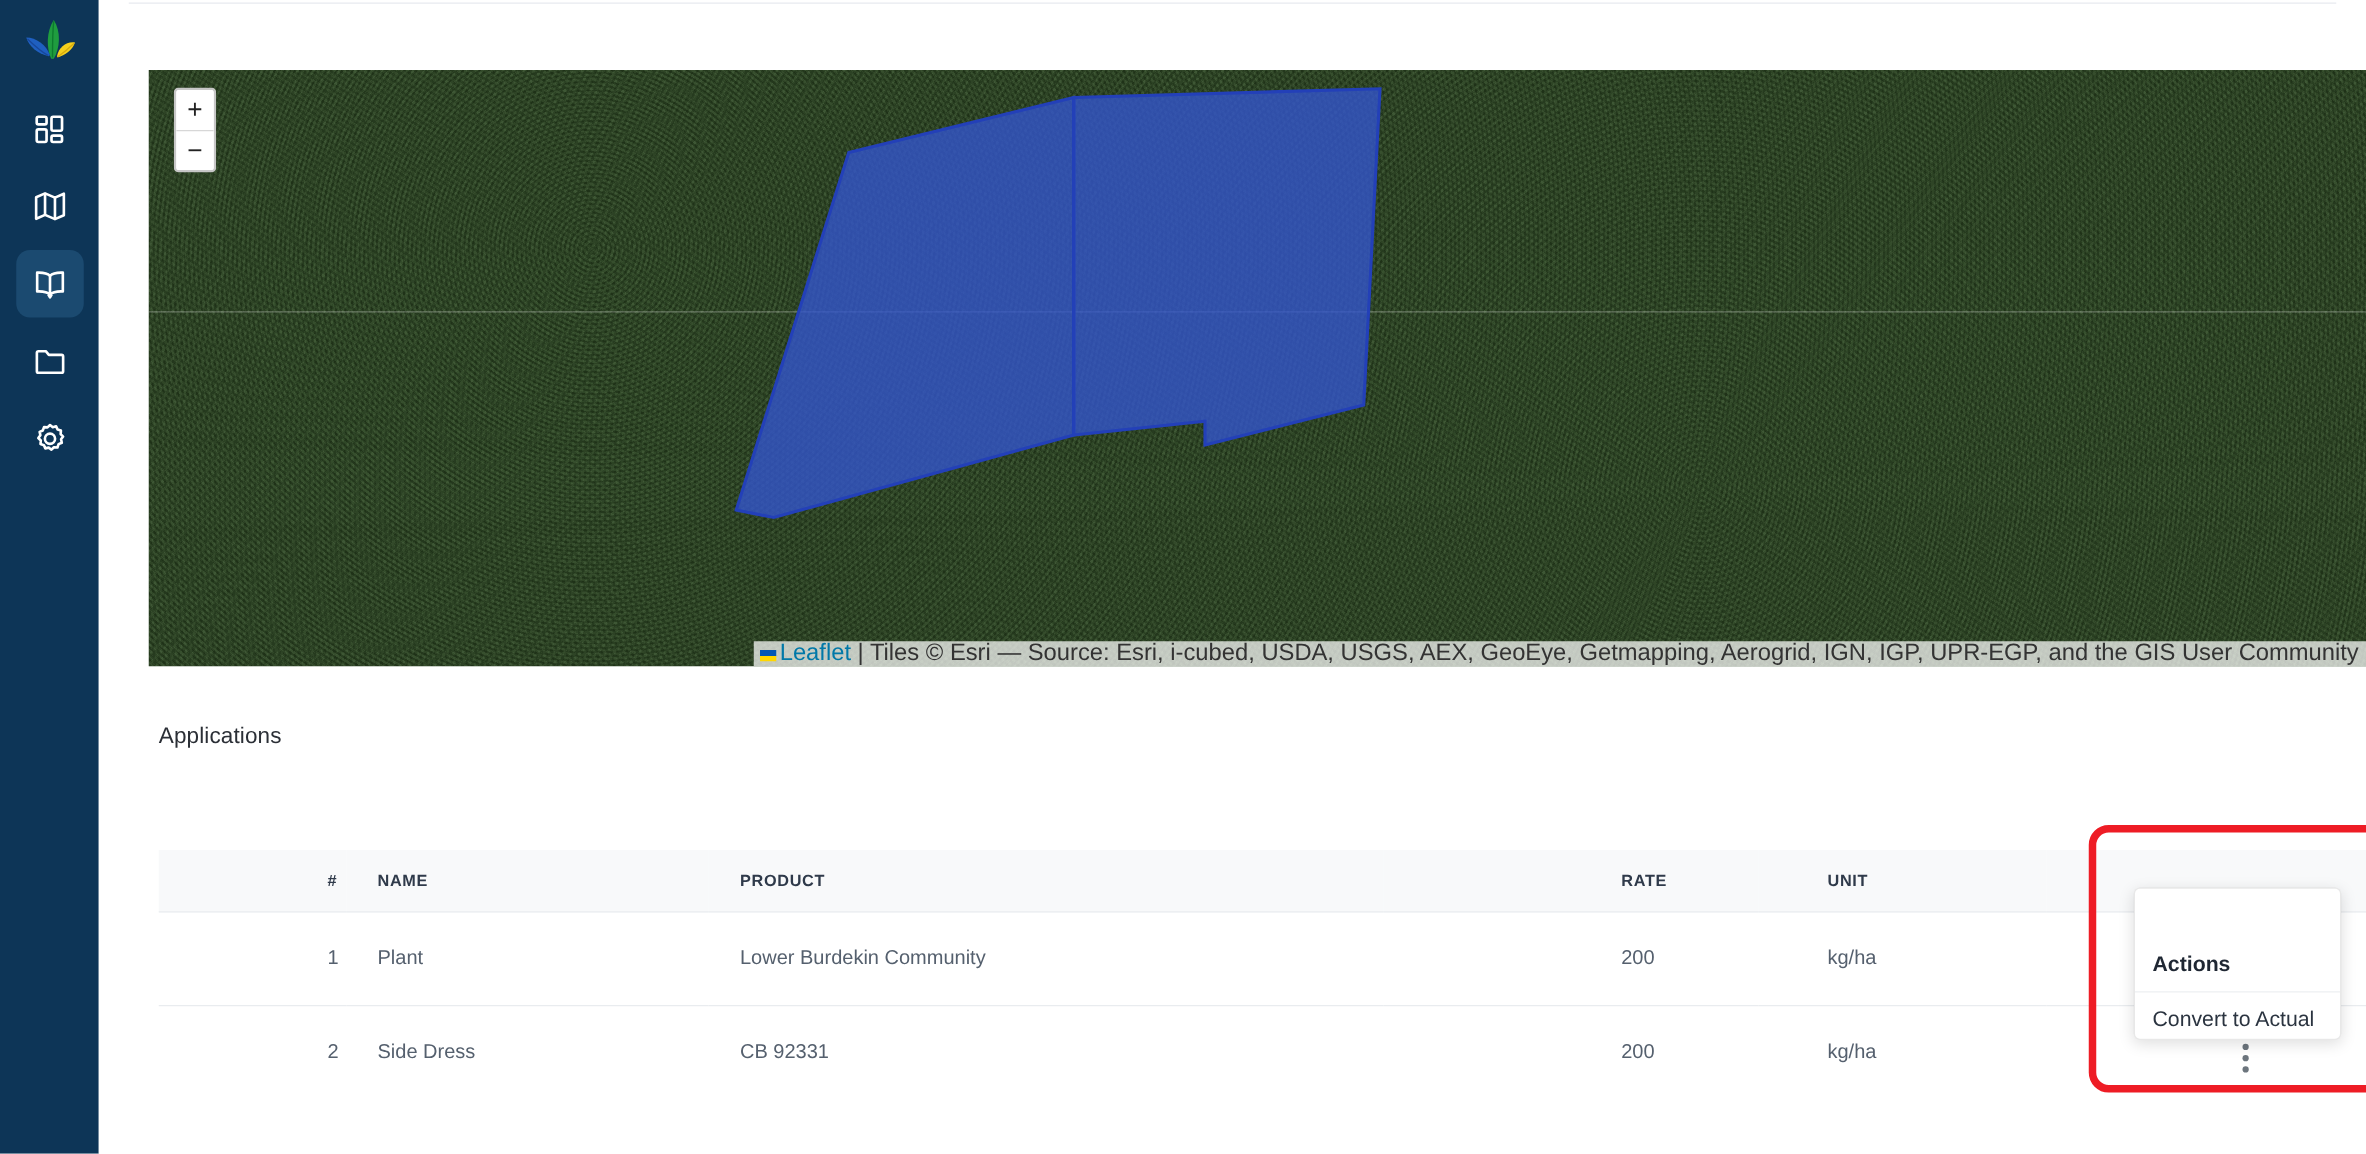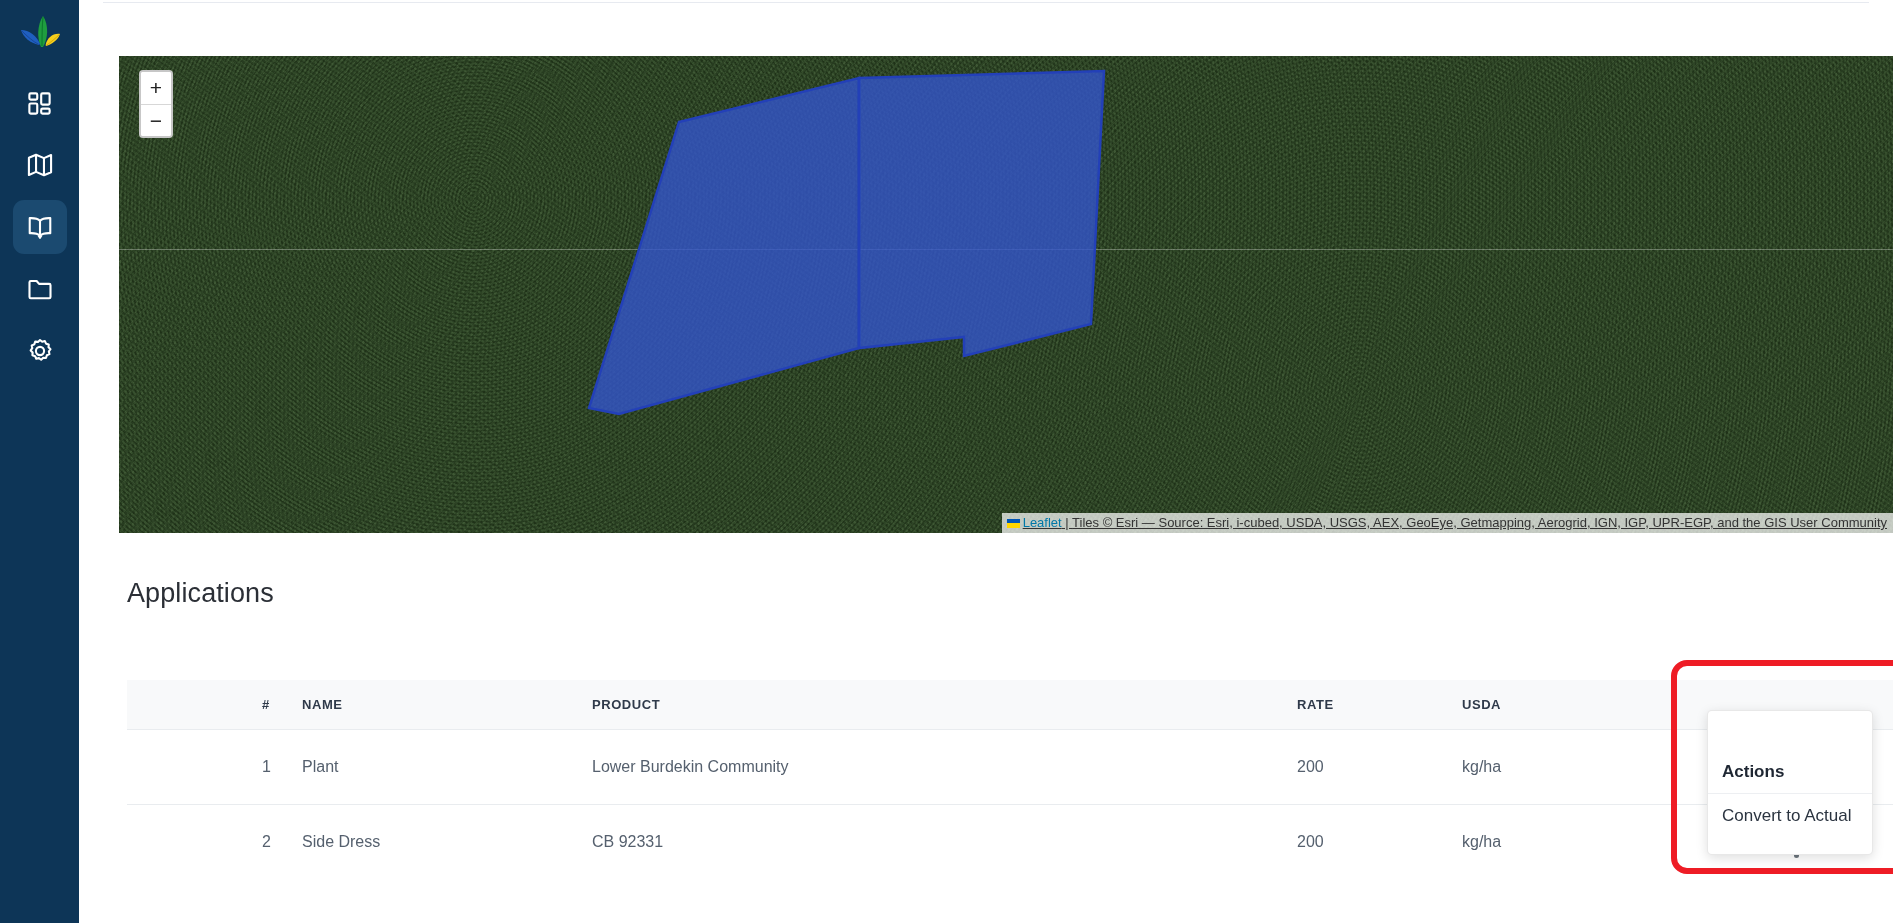--- a/index.html
+++ b/index.html
@@ -90,37 +90,36 @@
     width: 100%; height: 32px; background: #fff; border: none;
     font-size: 21px; line-height: 30px; color: #222; cursor: pointer;
     display: flex; align-items: center; justify-content: center;
     font-family: "Liberation Sans", sans-serif;
   }
   .zoom-btn + .zoom-btn { border-top: 1px solid #d7d7d7; }
 
   .attrib {
     position: absolute; right: 0; bottom: 0;
     background: rgba(255,255,255,.72);
-    font-size: 13px; color: #333;
+    font-size: 19px; color: #333;
     padding: 1px 6px 2px 5px;
     line-height: 17px; white-space: nowrap;
     font-family: "Liberation Sans", sans-serif;
-    text-decoration: underline;
   }
   .attrib a { color: #0078a8; text-decoration: none; }
   .ua-flag {
     display: inline-block; width: 13px; height: 9px;
     vertical-align: -1px; margin-right: 3px;
     background: linear-gradient(to bottom, #0057b7 0 50%, #ffd700 50% 100%);
   }
 
   
   .section-title {
     position: absolute; left: 48px; top: 578px;
-    font-size: 27px; font-weight: 400; color: #2b2f36; letter-spacing: .1px;
+    font-size: 18px; font-weight: 400; color: #2b2f36; letter-spacing: .1px;
   }
 
   .table-wrap { position: absolute; left: 48px; top: 680px; width: 1766px; }
   table.apps { width: 100%; border-collapse: collapse; table-layout: fixed; }
   table.apps thead th {
     background: #f8f9fa;
     font-size: 13px; font-weight: bold; color: #2f3a4a;
     letter-spacing: .55px; text-align: left;
     padding: 17px 8px; border-bottom: 1px solid #e9ecef;
   }
@@ -151,21 +150,21 @@
     box-shadow: 0 3px 12px rgba(0,0,0,.13);
     overflow: hidden; z-index: 6;
   }
   .dd-header {
     padding: 11px 14px 11px 14px;
     font-size: 17px; font-weight: bold; color: #1f2733;
     border-bottom: 1px solid #edeff2;
     margin-top: 40px;
   }
   .dd-item {
-    padding: 12px 14px 28px 14px;
+    padding: 12px 14px 5px 14px;
     font-size: 17px; color: #2b3440; cursor: pointer; white-space: nowrap;
   }
 
   .highlight-box {
     position: absolute; left: 1592px; top: 660px;
     width: 280px; height: 214px;
     border: 6px solid #ee1c25; border-radius: 16px;
     pointer-events: none; z-index: 8;
   }
 </style>
@@ -262,21 +261,21 @@
     <div class="section-title">Applications</div>
 
     <div class="table-wrap">
       <table class="apps">
         <thead>
           <tr>
             <th class="c-num">#</th>
             <th class="c-name">NAME</th>
             <th class="c-prod">PRODUCT</th>
             <th class="c-rate">RATE</th>
-            <th class="c-unit">USDA</th>
+            <th class="c-unit">UNIT</th>
             <th class="c-act"></th>
           </tr>
         </thead>
         <tbody>
           <tr>
             <td class="c-num">1</td>
             <td class="c-name">Plant</td>
             <td class="c-prod">Lower Burdekin Community</td>
             <td class="c-rate">200</td>
             <td class="c-unit">kg/ha</td>

